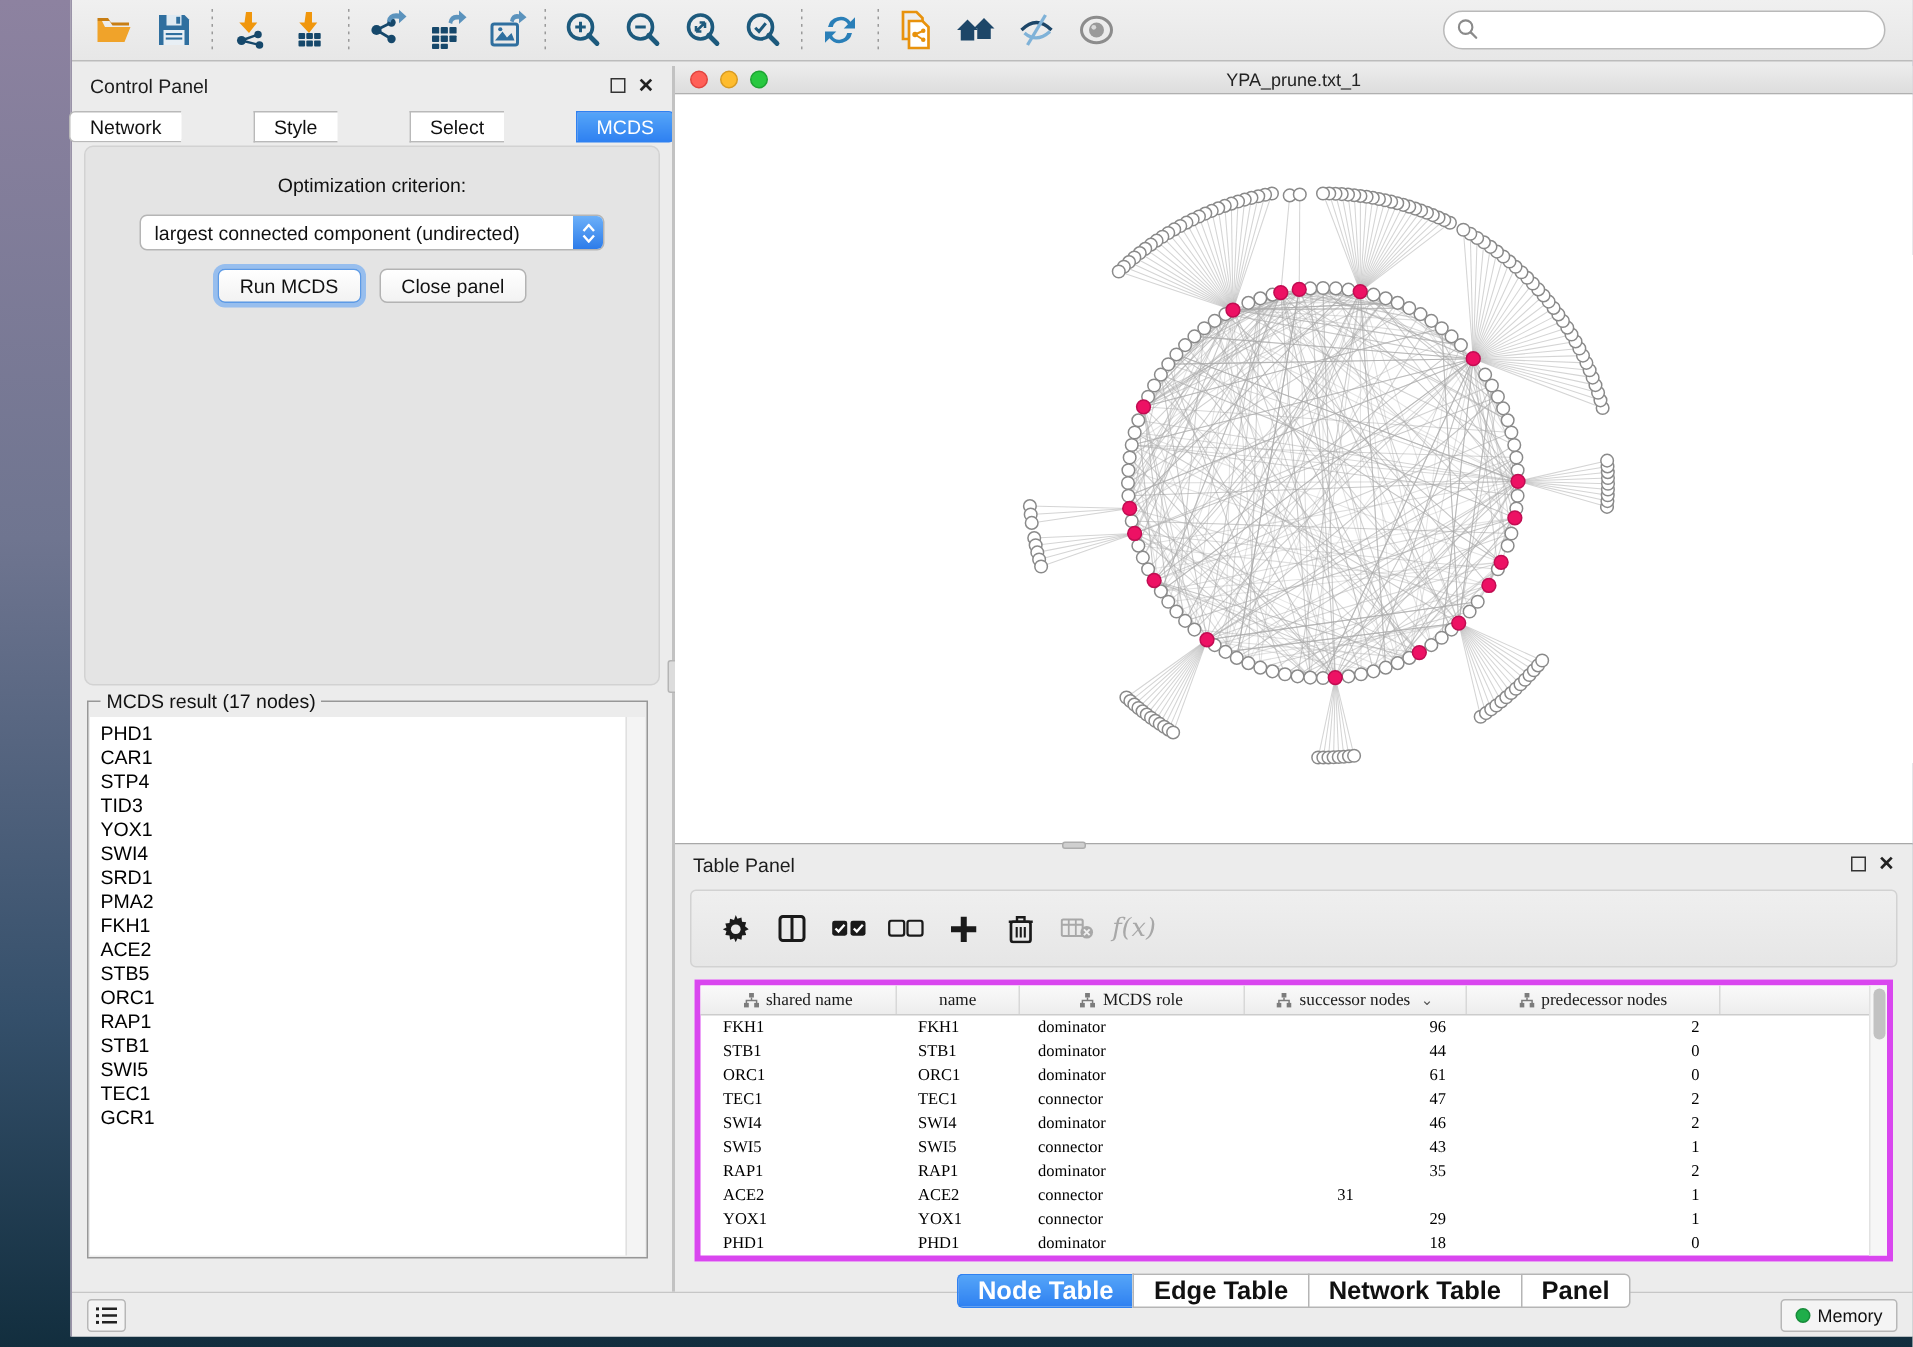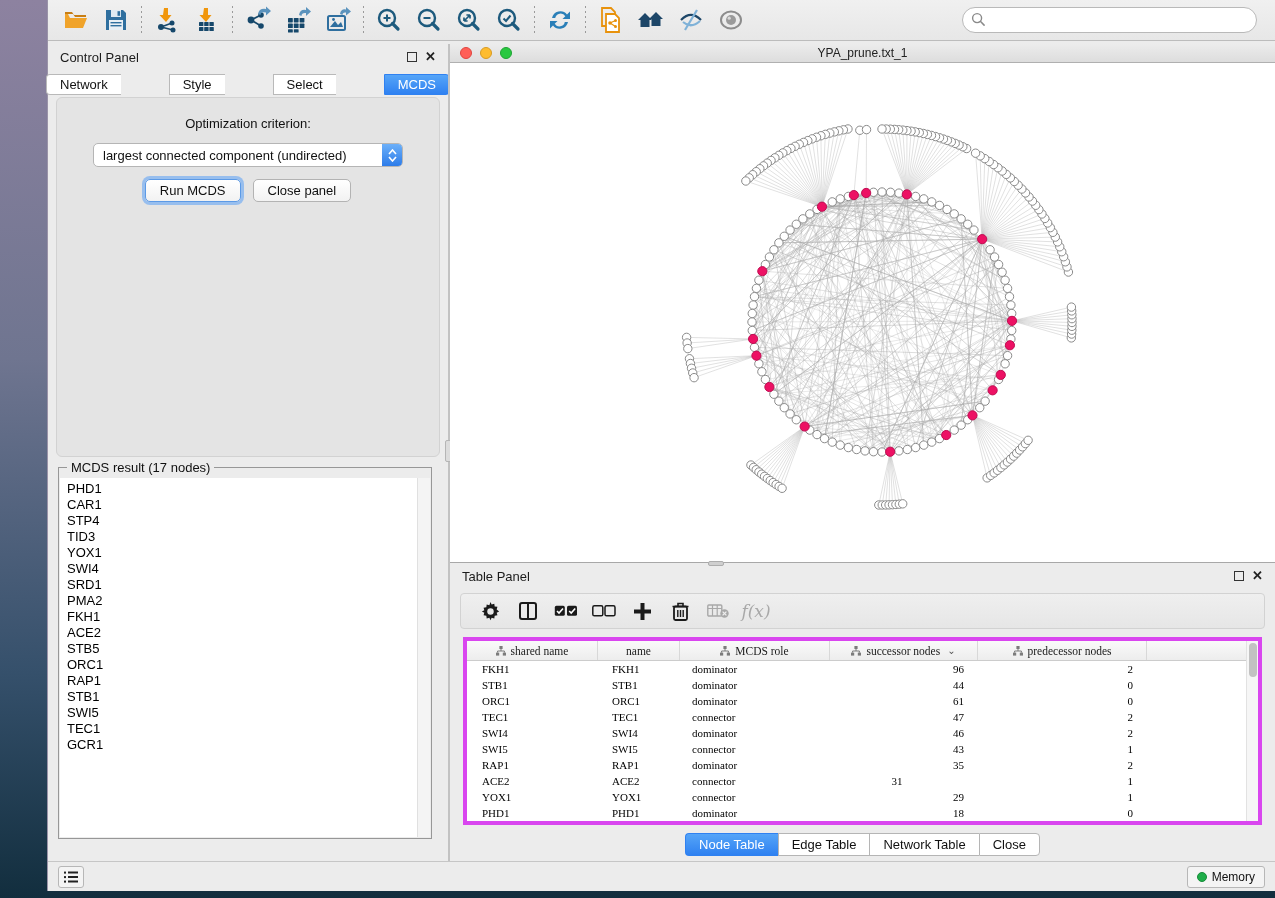--- a/index.html
+++ b/index.html
@@ -82,21 +82,21 @@
   .light.yellow { background:#febc2e; border:1px solid #d89b22; }
   .light.green { background:#28c840; border:1px solid #1ea433; }
   .net-title { position:absolute; left:0; right:0; text-align:center; font-size:12px; color:#222; }
   .net-canvas { flex:1; background:#ffffff; position:relative; overflow:hidden; }
   .net-canvas svg { position:absolute; inset:0; }
 
   
   .table-panel { flex:1 1 auto; background:#ececec; position:relative; min-height:0; }
   .h-grip { position:absolute; top:-2px; left:258px; width:16px; height:5px;
     background:#cfcfcf; border:1px solid #adadad; border-radius:2px; }
-  .tp-toolbar { margin:4px 10px 0; height:36px; background:linear-gradient(#efefef,#e6e6e6);
+  .tp-toolbar { margin:4px 10px 0; height:52px; background:linear-gradient(#efefef,#e6e6e6);
     border:1px solid #d2d2d2; border-radius:4px; display:flex; align-items:center; padding-left:10px; gap:0; }
   .tp-tool { width:38px; height:30px; display:flex; align-items:center; justify-content:center; color:#1a1a1a; }
   .tp-tool.disabled { color:#a8a8a8; }
   .fx { font-family:"DejaVu Serif", serif; font-style:italic; font-size:17px; color:#a8a8a8; }
 
   .node-table { margin:8px 13px 0; background:#fff; border:4px solid #d946ef; position:relative;font-family:Liberation Serif, serif; }
   .nt-header { display:flex; height:20px; background:linear-gradient(#fafafa,#ededed);
     border-bottom:1px solid #cccccc; }
   .nt-hcell { display:flex; align-items:center; justify-content:center; gap:5px;
     font-size:11.5px; color:#1a1a1a; border-right:1px solid #d8d8d8; position:relative; }
@@ -105,22 +105,22 @@
   .sort-arrow { font-size:10px; color:#555; margin-left:2px; }
   .nt-body { height:160px; overflow:hidden; position:relative; }
   .nt-row { display:flex; height:16px; align-items:center; }
   .nt-cell { font-size:11px; color:#000; white-space:nowrap; overflow:hidden; }
   .nt-scroll { position:absolute; top:0; right:0; bottom:0; width:12px; background:#f6f6f6;
     border-left:1px solid #e2e2e2; }
   .nt-thumb { position:absolute; top:2px; left:2px; width:8px; height:34px;
     background:#c2c2c2; border-radius:4px; }
 
   .tp-tabs { display:flex; justify-content:center; margin-top:8px; height:23px; }
-  .tp-tab { font-size:13px; padding:2px 13px; background:#fff; border:1px solid #b5b5b5;
-    border-right:none; display:flex; align-items:center; color:#111; }
+  .tp-tab { font-size:17px; padding:2px 13px; background:#fff; border:1px solid #b5b5b5;
+    border-right:none; display:flex; align-items:center; color:#111;font-weight:bold; }
   .tp-tab:first-child { border-radius:4px 0 0 4px; }
   .tp-tab:last-child { border-right:1px solid #b5b5b5; border-radius:0 4px 4px 0; }
   .tp-tab.active { background:linear-gradient(#55a5f8,#2f81f1); color:#fff; border-color:#2f81f1; }
 
   
   .statusbar { height:30px; flex:0 0 auto; background:#ececec; border-top:1px solid #c6c6c6;
     display:flex; align-items:center; padding:0 10px; }
   .sb-left-btn { width:26px; height:22px; background:#f4f4f4; border:1px solid #b7b7b7;
     border-radius:3px; display:flex; align-items:center; justify-content:center; color:#222; }
   .memory-btn { margin-left:auto; height:22px; background:#f4f4f4; border:1px solid #b7b7b7;
@@ -1244,21 +1244,21 @@
             </div>
           <div class="nt-scroll">
               <div class="nt-thumb"></div>
             </div>
         </div>
 
         <div class="tp-tabs">
             <div class="tp-tab active">Node Table</div>
             <div class="tp-tab">Edge Table</div>
             <div class="tp-tab">Network Table</div>
-            <div class="tp-tab">Close</div>
+            <div class="tp-tab">Panel</div>
           </div>
       </div>
     </div>
   </div>
 
   <div class="statusbar">
     <span class="sb-left-btn">
       <svg width="14" height="12" viewBox="0 0 14 12">
           <g stroke="#222" stroke-width="1.8">
             <path d="M4 1.5 H14 M4 6 H14 M4 10.5 H14"></path>

